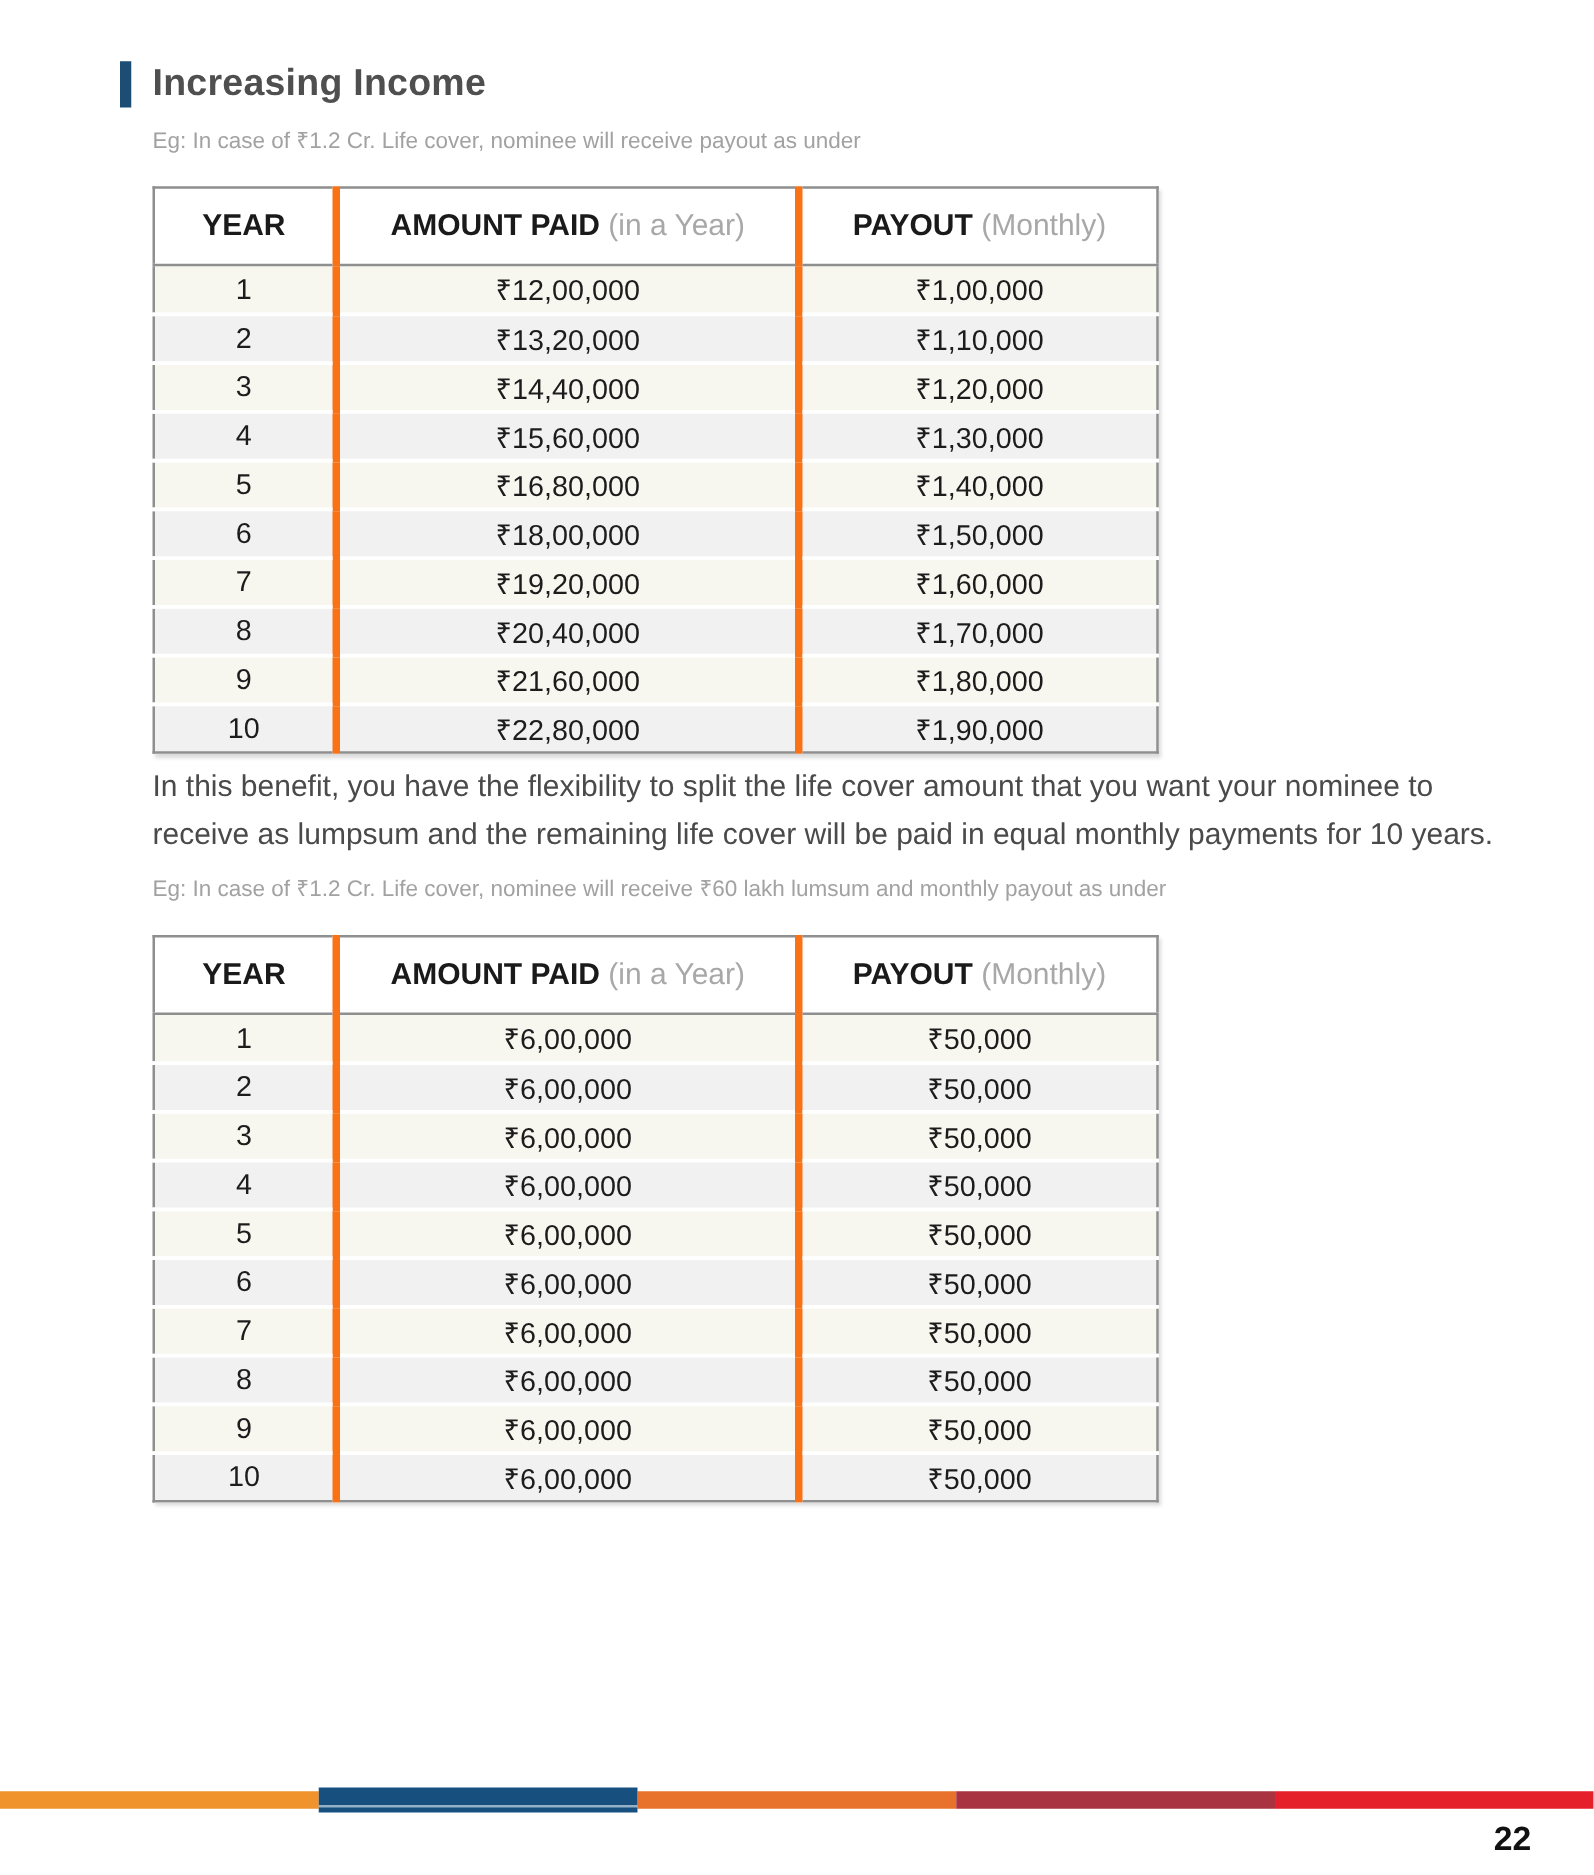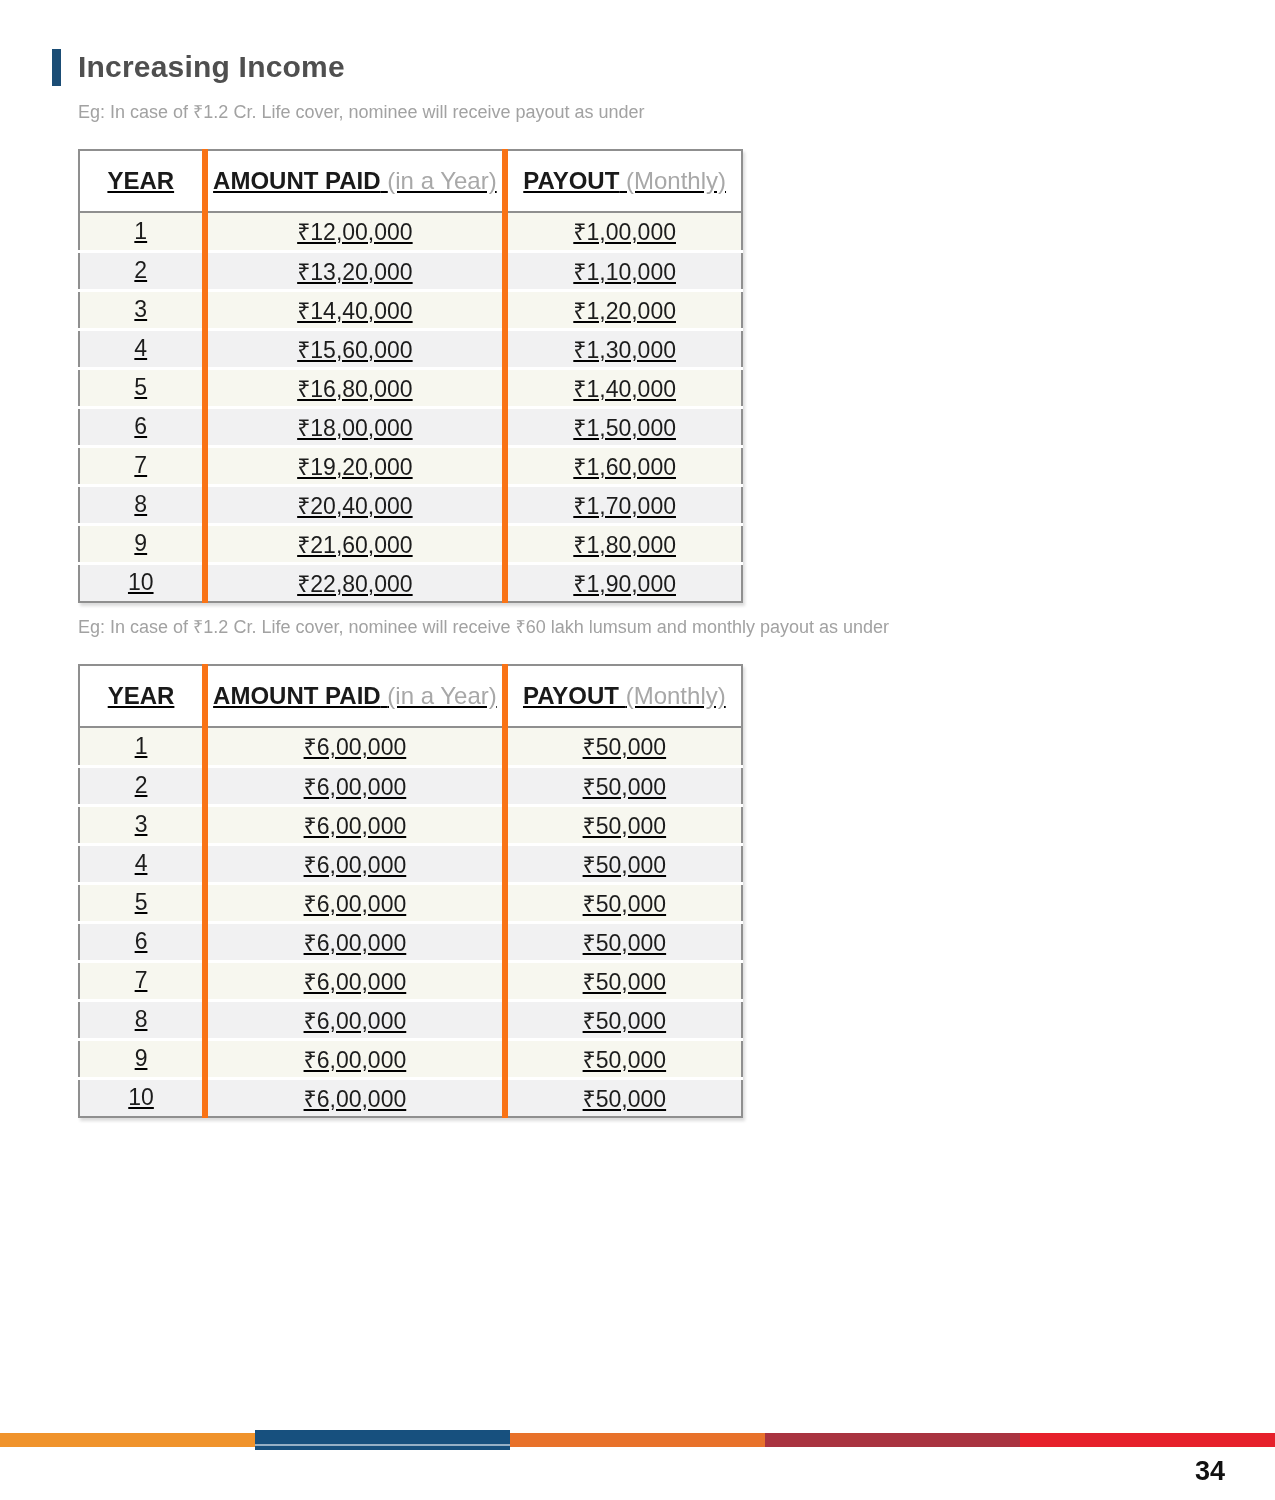--- a/index.html
+++ b/index.html
@@ -5,20 +5,21 @@
   * { box-sizing: border-box; }
   html, body { margin: 0; padding: 0; background: #ffffff; }
   body { font-family: "Liberation Sans", sans-serif; }
 
   .page {
     position: relative;
     width: 1275px;
     height: 1500px;
     background: #ffffff;
     overflow: hidden;
+    padding-left: 44px;
   }
 
   .content { padding: 46px 60px 0 78px; }
 
   .heading-row { position: relative; }
   .heading-row.second { margin-top: 31px; }
 
   .accent-bar {
     position: absolute;
     left: -26px;
@@ -48,24 +49,23 @@
   p.example-text {
     margin: 9px 0 0 0;
     font-size: 18px;
     line-height: 30px;
     color: #a2a2a2;
   }
 
   table.payout-table {
     margin-top: 22px;
     border-collapse: collapse;
-    width: 665px;
+    width: 805px;
     border: 2px solid #8f8f8f;
     box-shadow: 2px 3px 3px rgba(0,0,0,0.14);
-    text-decoration: underline;
   }
   table.payout-table th:nth-child(1) { width: 150px; }
   table.payout-table th:nth-child(2) { width: 383px; }
   table.payout-table th:nth-child(3) { width: 296px; }
 
   table.payout-table th {
     height: 62px;
     background: #ffffff;
     text-align: center;
     vertical-align: middle;
@@ -195,20 +195,21 @@
             <tr>
               <td>10</td>
               <td>₹22,80,000</td>
               <td>₹1,90,000</td>
             </tr>
           </tbody>
       </table>
     </section>
 
     <section>
+      <p class="body-text">In this benefit, you have the flexibility to split the life cover amount that you want your nominee to receive as lumpsum and the remaining life cover will be paid in equal monthly payments for 10 years.</p>
       <p class="example-text">Eg: In case of ₹1.2 Cr. Life cover, nominee will receive ₹60 lakh lumsum and monthly payout as under</p>
 
       <table class="payout-table">
         <thead>
           <tr>
             <th>
               <span class="th-main">YEAR</span>
             </th>
             <th>
               <span class="th-main">AMOUNT PAID</span>
@@ -277,14 +278,14 @@
   </div>
 
   <div class="footer-bar">
     <span class="footer-seg" style="background: rgb(240, 147, 44);"></span>
     <span class="footer-seg navy" style="background: rgb(23, 80, 126);"></span>
     <span class="footer-seg" style="background: rgb(232, 114, 43);"></span>
     <span class="footer-seg" style="background: rgb(169, 51, 64);"></span>
     <span class="footer-seg" style="background: rgb(230, 32, 43);"></span>
   </div>
 
-  <div class="page-number">34</div>
+  <div class="page-number">22</div>
 </div>
 
 </body></html>

